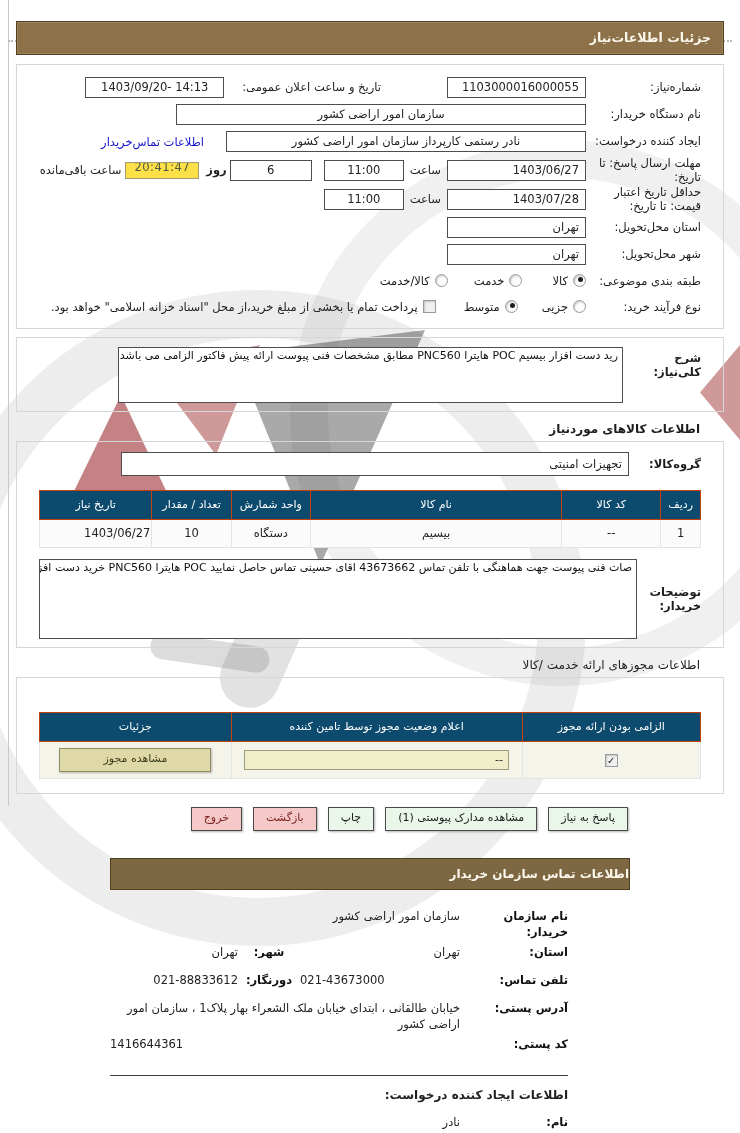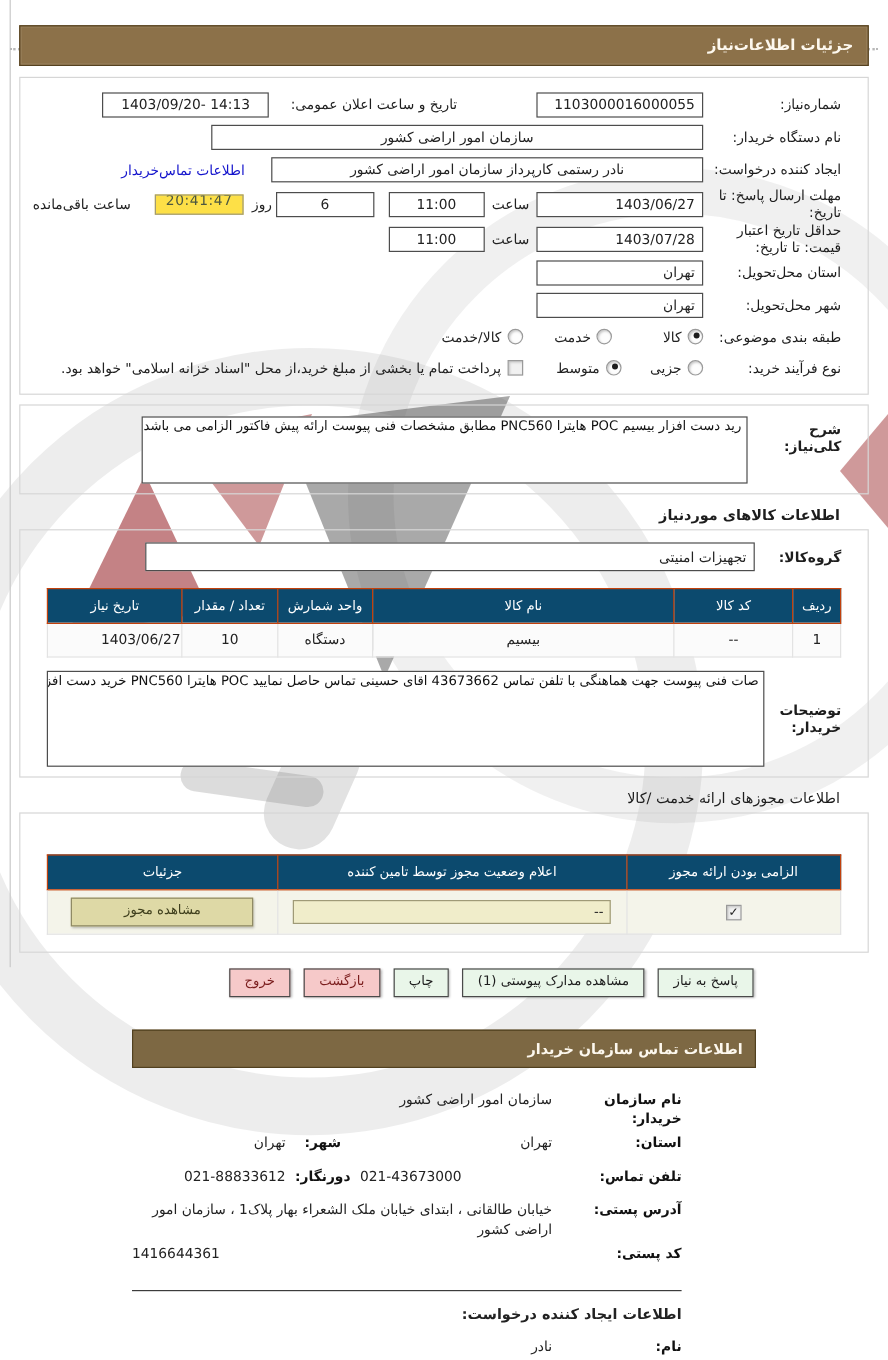--- a/index.html
+++ b/index.html
@@ -60,21 +60,21 @@
   .lic td{background:#f4f4ea;height:34px;}
   .beige-input{background:#f0edca;border:1px solid #9f9a77;height:20px;line-height:18px;width:92%;margin:0 auto;text-align:right;padding:0 5px;box-sizing:border-box;font-size:11px;}
   .beige-btn{background:#ded9a6;border:1px solid #8f8a64;color:#3f3f1d;height:22px;line-height:20px;width:150px;margin:0 auto;font-size:11px;text-align:center;cursor:pointer;box-shadow:1px 1px 2px rgba(0,0,0,.25);}
   .btn-row{display:flex;align-items:center;gap:11px;margin:13px 16px 0;padding-right:96px;}
   .btn{height:22px;line-height:20px;border:1px solid #4a4a4a;font-size:11px;text-align:center;padding:0 12px;cursor:pointer;box-shadow:1px 1px 2px rgba(0,0,0,.3);}
   .btn.green{background:#e9f6e9;color:#1c1c1c;}
   .btn.pink{background:#f6c9c9;color:#7a1d1d;}
   .contact-bar{
     margin:27px 110px 0;height:30px;line-height:30px;
     background:#7d6843;border:1px solid #51401f;
-    color:#fdf8ee;font-weight:bold;font-size:12px;padding-right:10px;
+    color:#fdf8ee;font-weight:bold;font-size:12px;
   }
   .contact-body{margin:14px 110px 0;width:520px;box-sizing:border-box;padding-right:62px;}
   .crow{display:flex;align-items:flex-start;min-height:28px;line-height:1.4;padding-top:4px;box-sizing:border-box;}
   .clabel{width:108px;flex:none;font-weight:bold;color:#111;}
   .cval{width:160px;flex:none;color:#222;}
   .clabel2{width:62px;flex:none;font-weight:bold;color:#111;text-align:center;}
   .cval2{flex:1;color:#222;}
   .cdivider{border:none;border-top:1.5px solid #3c3c3c;margin:15px 0 12px;}
   .ctitle{font-weight:bold;font-size:12px;margin:4px 0 8px;}
 </style>
@@ -119,25 +119,25 @@
       <span class="box wide360" style="text-align:center;">نادر رستمی کارپرداز سازمان امور اراضی کشور</span>
       <span class="lnk">اطلاعات تماس‌خریدار</span>
     </div>
 
     <div class="frow" style="min-height:30px;">
       <span class="flabel">مهلت ارسال پاسخ: تا تاریخ:</span>
       <span class="box num w139">1403/06/27</span>
       <span class="mini-label">ساعت</span>
       <span class="box num w80">11:00</span>
       <span class="box w82" style="margin-right:12px;">6</span>
-      <span class="mini-label" style="margin:3px 3px;">روز</span>
+      <span class="mini-label" style="margin:3px 3px;font-weight:bold;">روز</span>
       <span class="timer">
           <span>20:41:47</span>
         </span>
-      <span class="mini-label" style="margin:0 20px;text-align:center;">ساعت باقی‌مانده</span>
+      <span class="mini-label" style="margin:0 4px;text-align:center;">ساعت باقی‌مانده</span>
     </div>
 
     <div class="frow" style="min-height:28px;">
       <span class="flabel">حداقل تاریخ اعتبار قیمت: تا تاریخ:</span>
       <span class="box num w139">1403/07/28</span>
       <span class="mini-label">ساعت</span>
       <span class="box num w80">11:00</span>
     </div>
 
     <div class="frow">
@@ -145,21 +145,21 @@
       <span class="box w139">تهران</span>
     </div>
 
     <div class="frow">
       <span class="flabel">شهر محل‌تحویل:</span>
       <span class="box w139">تهران</span>
     </div>
 
     <div class="frow" style="min-height:26px;">
       <span class="flabel">طبقه بندی موضوعی:</span>
-      <span class="opt" style="margin-left:42px;">
+      <span class="opt" style="margin-left:30px;">
         <span class="radio on"></span>
         <span>کالا</span>
       </span>
       <span class="opt">
         <span class="radio"></span>
         <span>خدمت</span>
       </span>
       <span class="opt">
         <span class="radio"></span>
         <span>کالا/خدمت</span>

